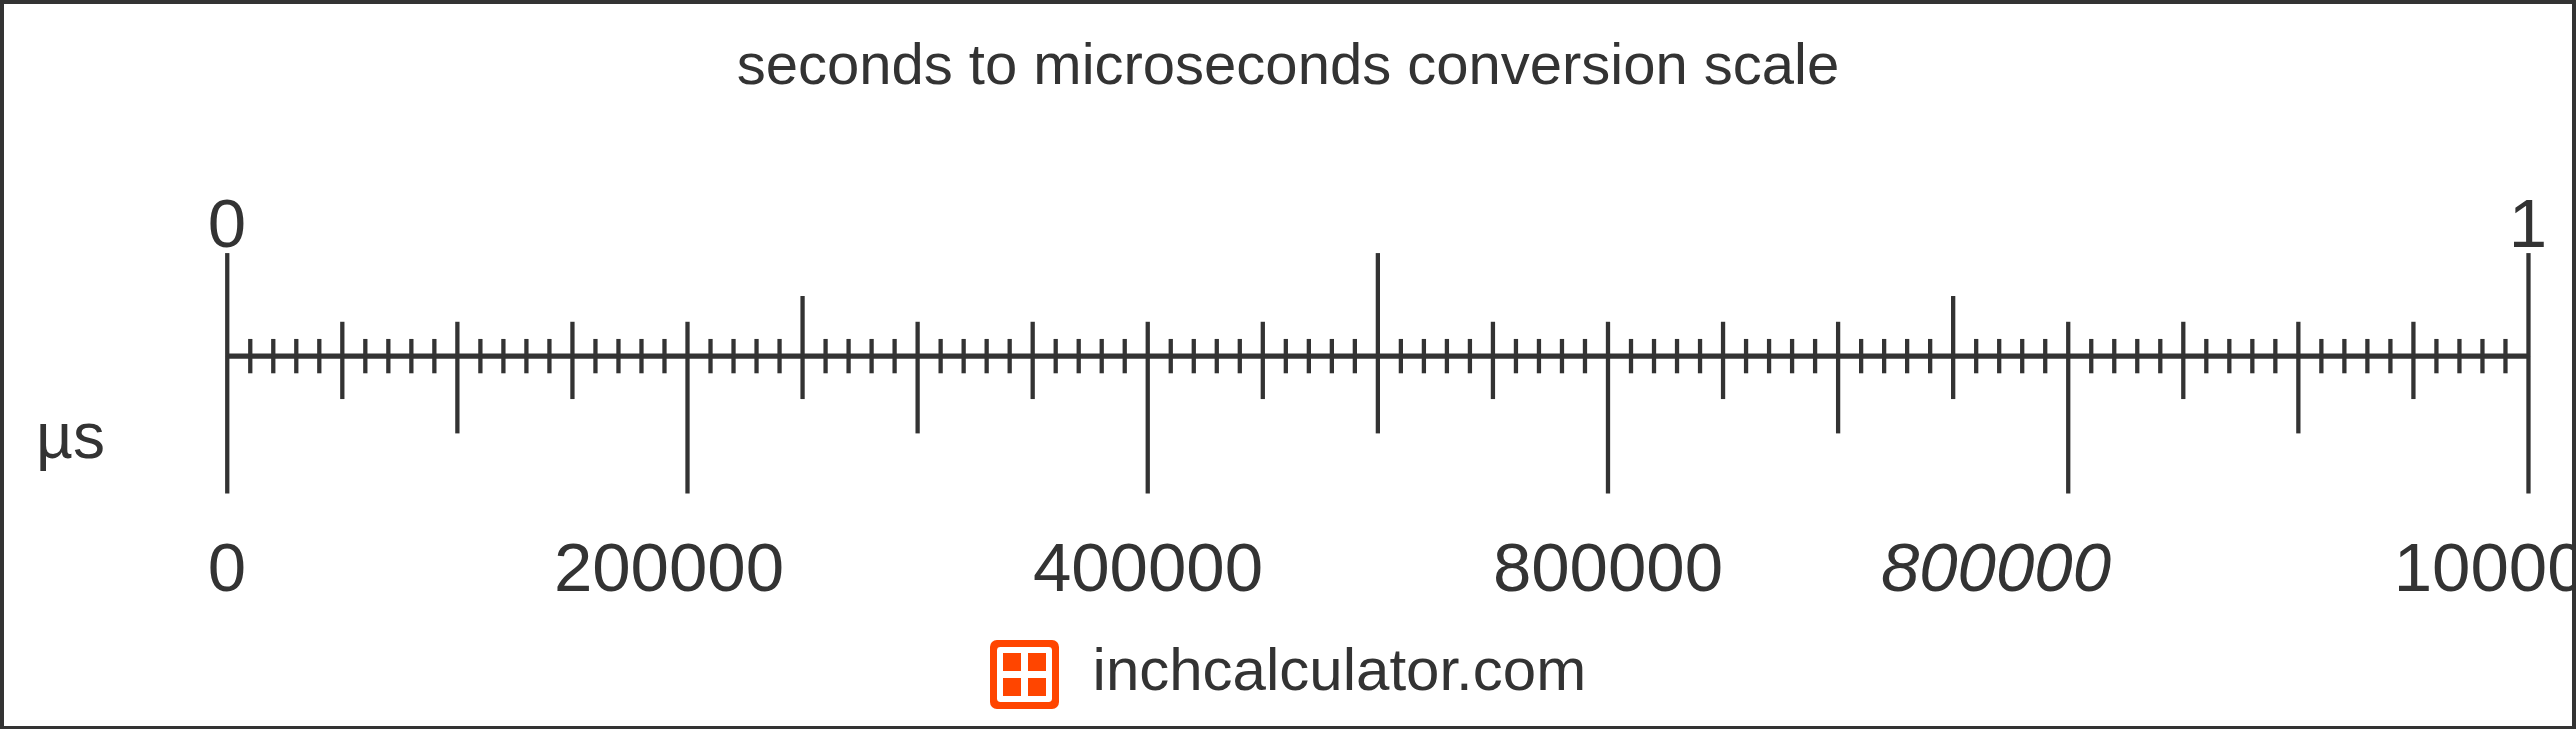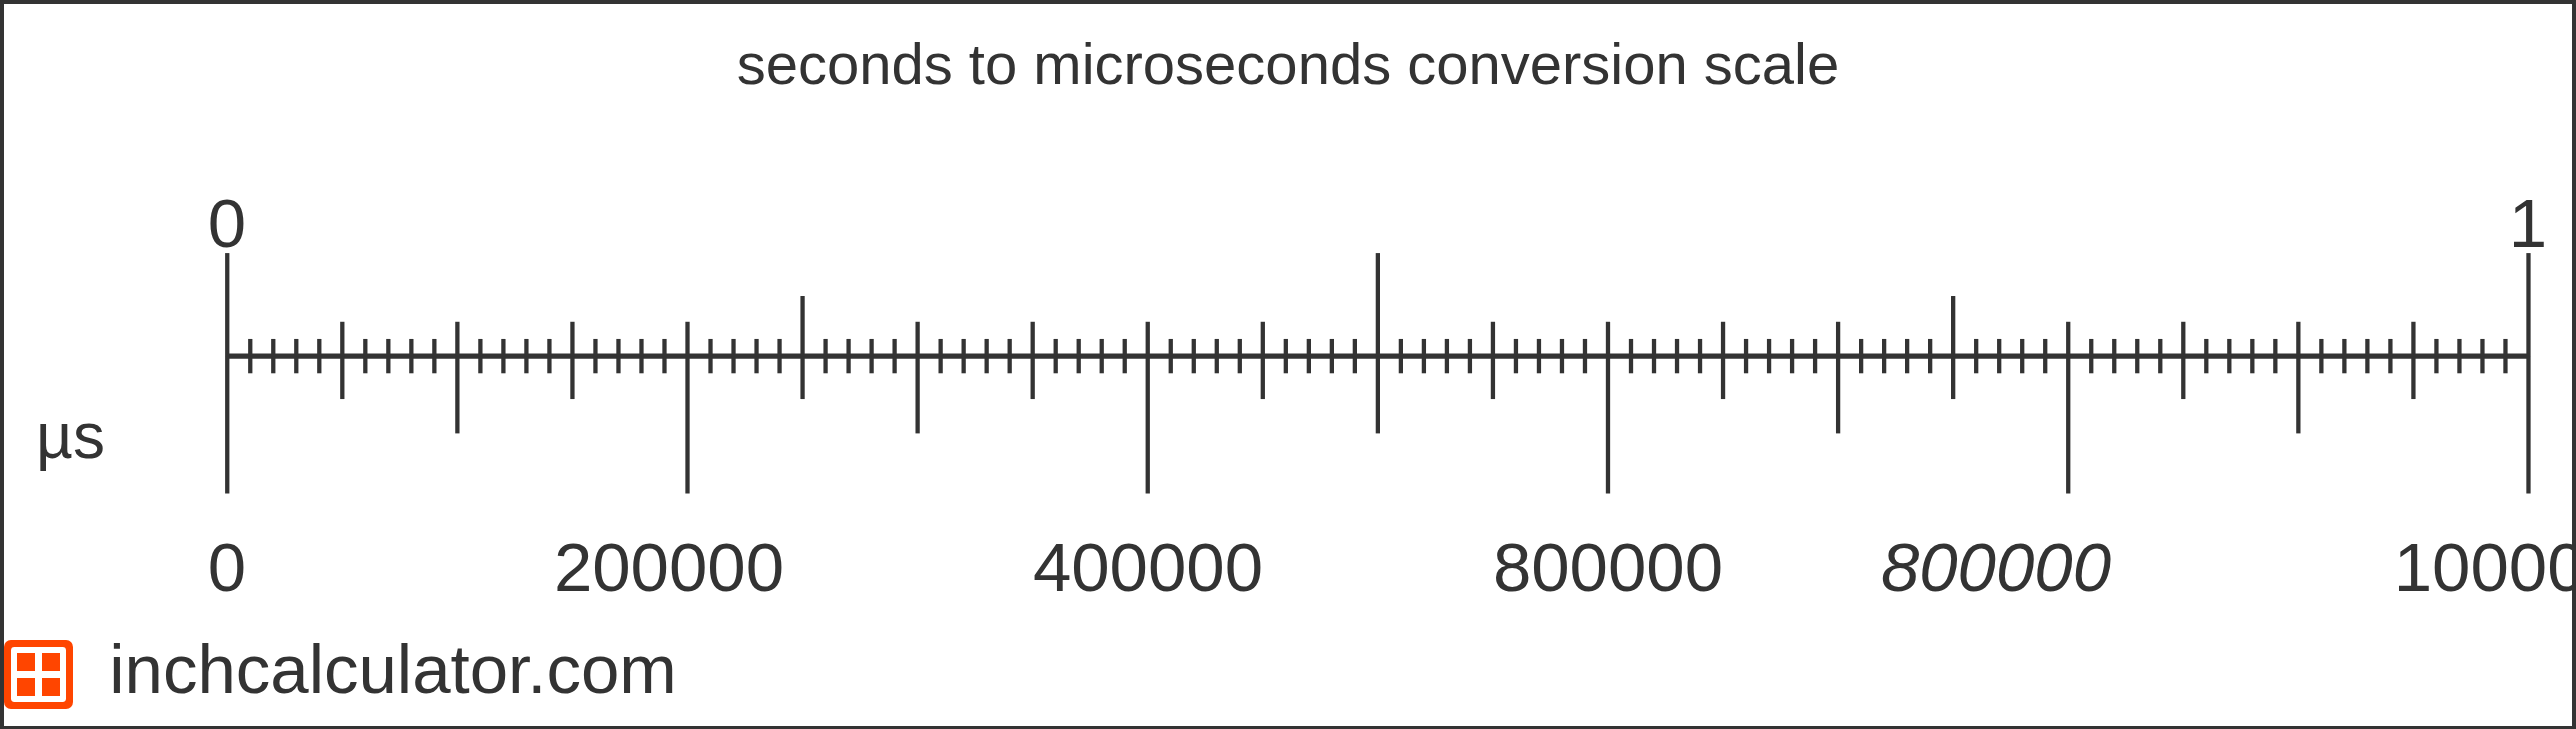--- a/index.html
+++ b/index.html
@@ -2,21 +2,21 @@
 <html style="font-size:13.7px"><head>
 <meta charset="utf-8">
 <style>
   html,body{margin:0;padding:0;width:2576px;height:730px;font-family:Arial,Helvetica,sans-serif}
   #wrap{box-sizing:border-box;width:2576px;height:730px;border:4.3px solid #333;position:relative;color:#333}
   .title{position:absolute;top:26px;left:0;right:0;text-align:center;font-size:58px}
   .unit-top{position:absolute;left:26px;top:223px;font-size:77px}
   .unit-bot{position:absolute;left:32px;top:395px;font-size:64px}
   .lbl-top{position:absolute;font-size:69px;transform:translateX(-50%)}
   .lbl-bot{position:absolute;font-size:69px;transform:translateX(-50%)}
-  .footer{position:absolute;bottom:17px;left:0;right:0;font-size:69px}
+  .footer{position:absolute;bottom:17px;left:0;right:0;text-align:center;font-size:60px}
   .logo{display:inline-block;width:69px;height:69px;background:#ff4500;border-radius:6.9px;vertical-align:middle;margin-right:17px;position:relative}
   .logo::before,.logo::after{content:"";position:absolute;background:#fff}
   .logo::before{left:31px;top:8.6px;width:6.9px;height:52px}
   .logo::after{left:8.6px;top:31px;width:52px;height:6.9px}
   .logo .bx{position:absolute;border:6.9px solid #fff;left:6.9px;top:6.9px;right:6.9px;bottom:6.9px;border-radius:3.4px}
 </style>
 </head>
 <body>
 
 <div id="wrap">

